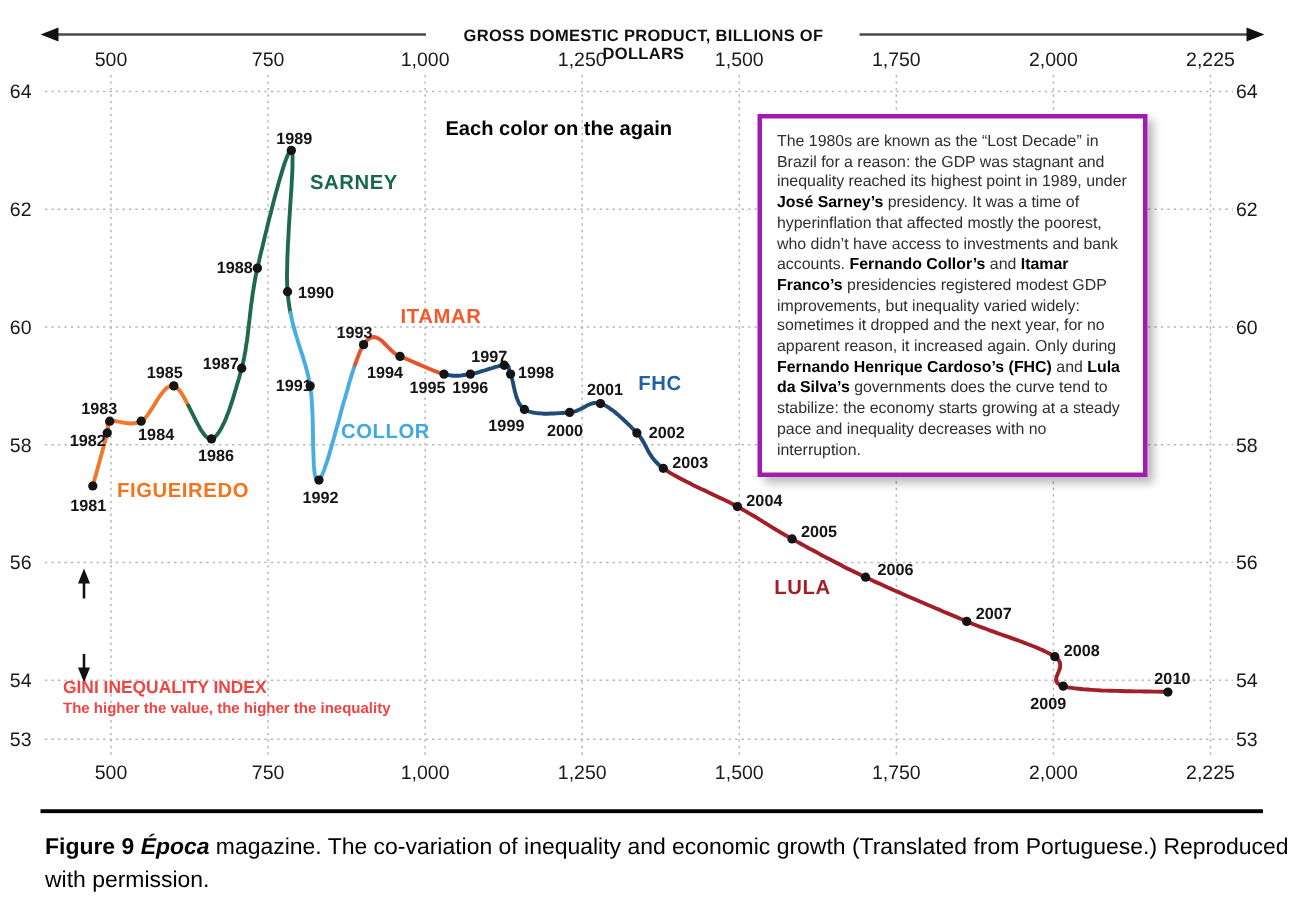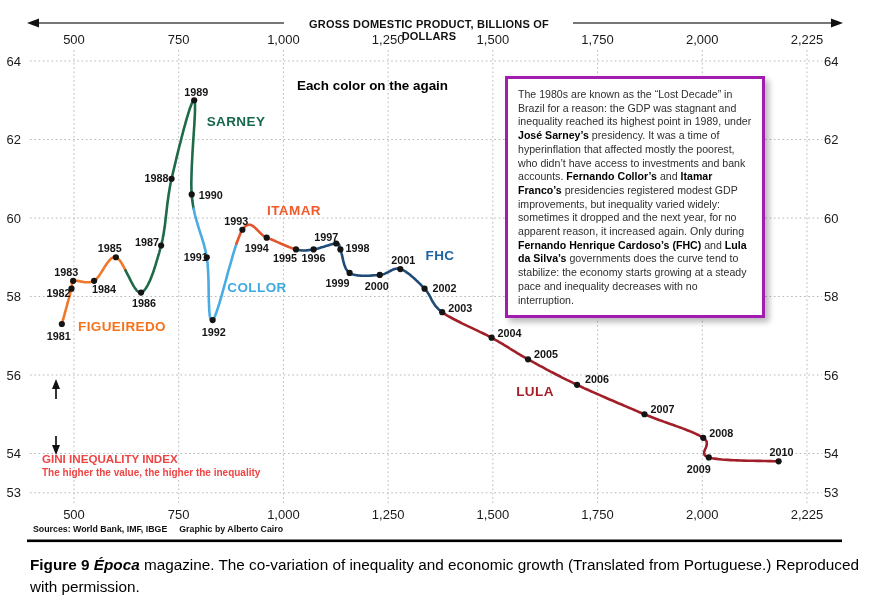--- a/index.html
+++ b/index.html
@@ -163,18 +163,15 @@
     <div>Each color on the again</div>
   </div>
 
   <div class="overlay" id="gini-note">
     <div class="t1">GINI INEQUALITY INDEX</div>
     <div class="t2">The higher the value, the higher the inequality</div>
   </div>
 
   <div class="overlay rich" id="explanation-textbox"><span>The 1980s are known as the “Lost Decade” in Brazil for a reason: the GDP was stagnant and inequality reached its highest point in 1989, under </span><b>José Sarney’s</b><span> presidency. It was a time of hyperinflation that affected mostly the poorest, who didn’t have access to investments and bank accounts. </span><b>Fernando Collor’s</b><span> and </span><b>Itamar Franco’s</b><span> presidencies registered modest GDP improvements, but inequality varied widely: sometimes it dropped and the next year, for no apparent reason, it increased again. Only during </span><b>Fernando Henrique Cardoso’s (FHC)</b><span> and </span><b>Lula da Silva’s</b><span> governments does the curve tend to stabilize: the economy starts growing at a steady pace and inequality decreases with no interruption.</span></div>
 
-  <div class="overlay" id="sources-row">
-    <span>Sources: World Bank, IMF, IBGE</span><span>Graphic by Alberto Cairo</span>
-  </div>
 
   <div class="overlay rich" id="figure-caption"><b>Figure 9 </b><i>Época</i><span> magazine. The co-variation of inequality and economic growth (Translated from Portuguese.) Reproduced with permission.</span></div>
 </div>
 
 </body></html>

